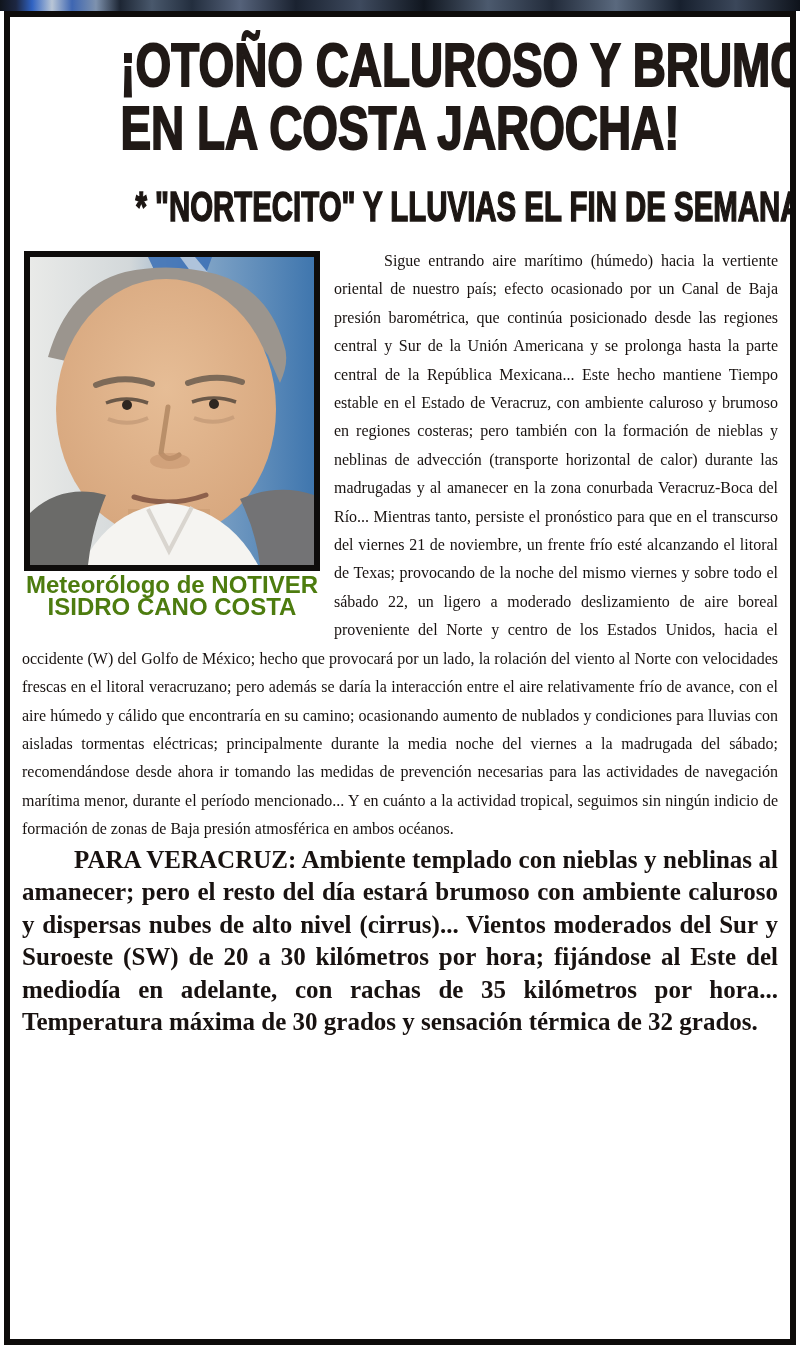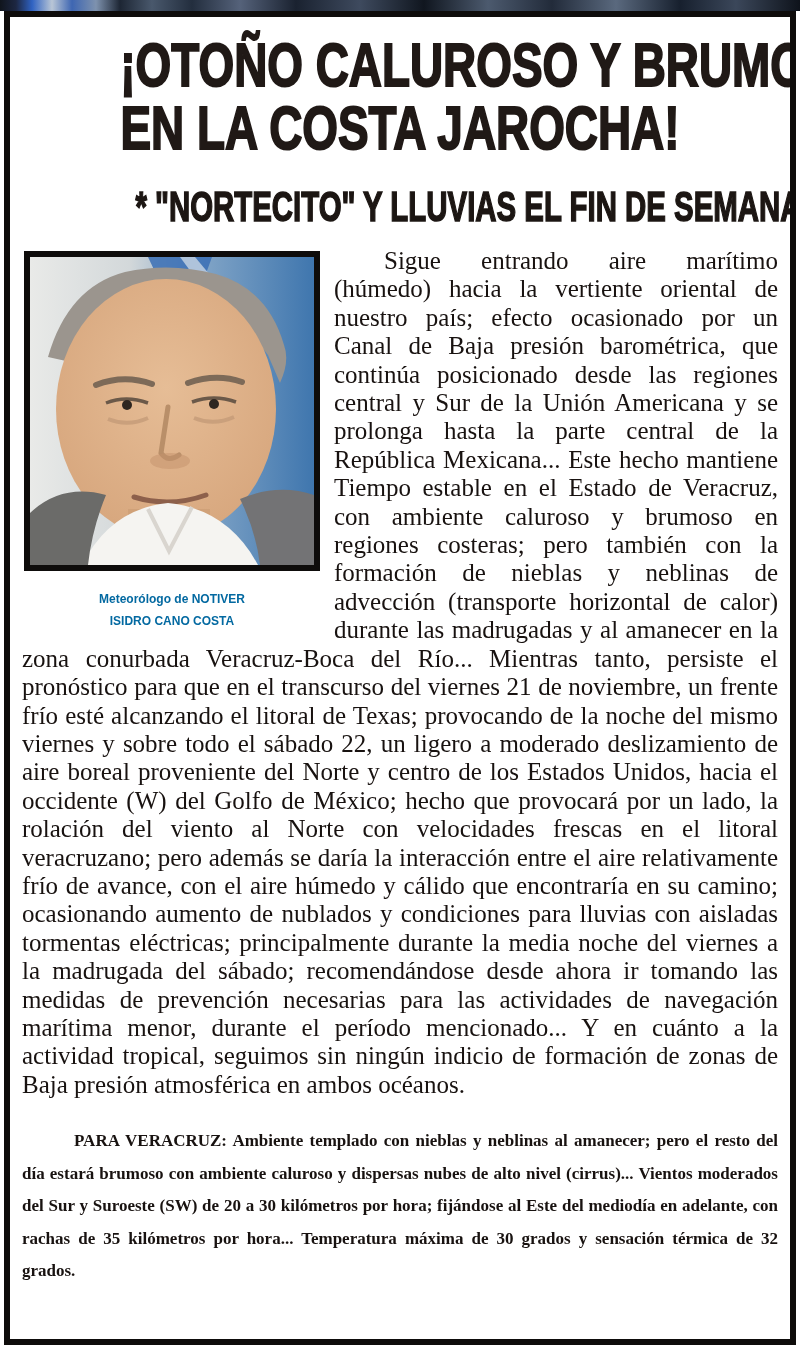--- a/index.html
+++ b/index.html
@@ -75,42 +75,41 @@
     margin: 4px 14px 8px 2px;
   }
   .photo-frame {
     width: 284px;
     height: 308px;
     border: 6px solid #0e0c0b;
     background: #7fa3c6;
   }
   .photo-frame svg { display: block; }
   .photo-caption {
-    margin-top: 17px;
+    margin-top: 3px;
     text-align: center;
     font-family: "Liberation Sans", sans-serif;
     font-weight: bold;
-    font-size: 12px;
+    font-size: 24px;
     line-height: 22px;
-    color: #0369a1;
+    color: #4d7c0f;
   }
   .photo-caption span { display: block; }
   .para {
     margin: 0;
     text-align: justify;
   }
   .para-main {
-    font-size: 25px;
+    font-size: 16px;
     line-height: 28.4px;
     text-indent: 50px;
   }
   .para-forecast {
-    margin-top: 26px;
     font-weight: bold;
-    font-size: 17px;
+    font-size: 25px;
     line-height: 32.5px;
     text-indent: 52px;
   }
 </style>
 </head>
 <body>
 
 <div class="page">
 
   <div class="top-strip"></div>

